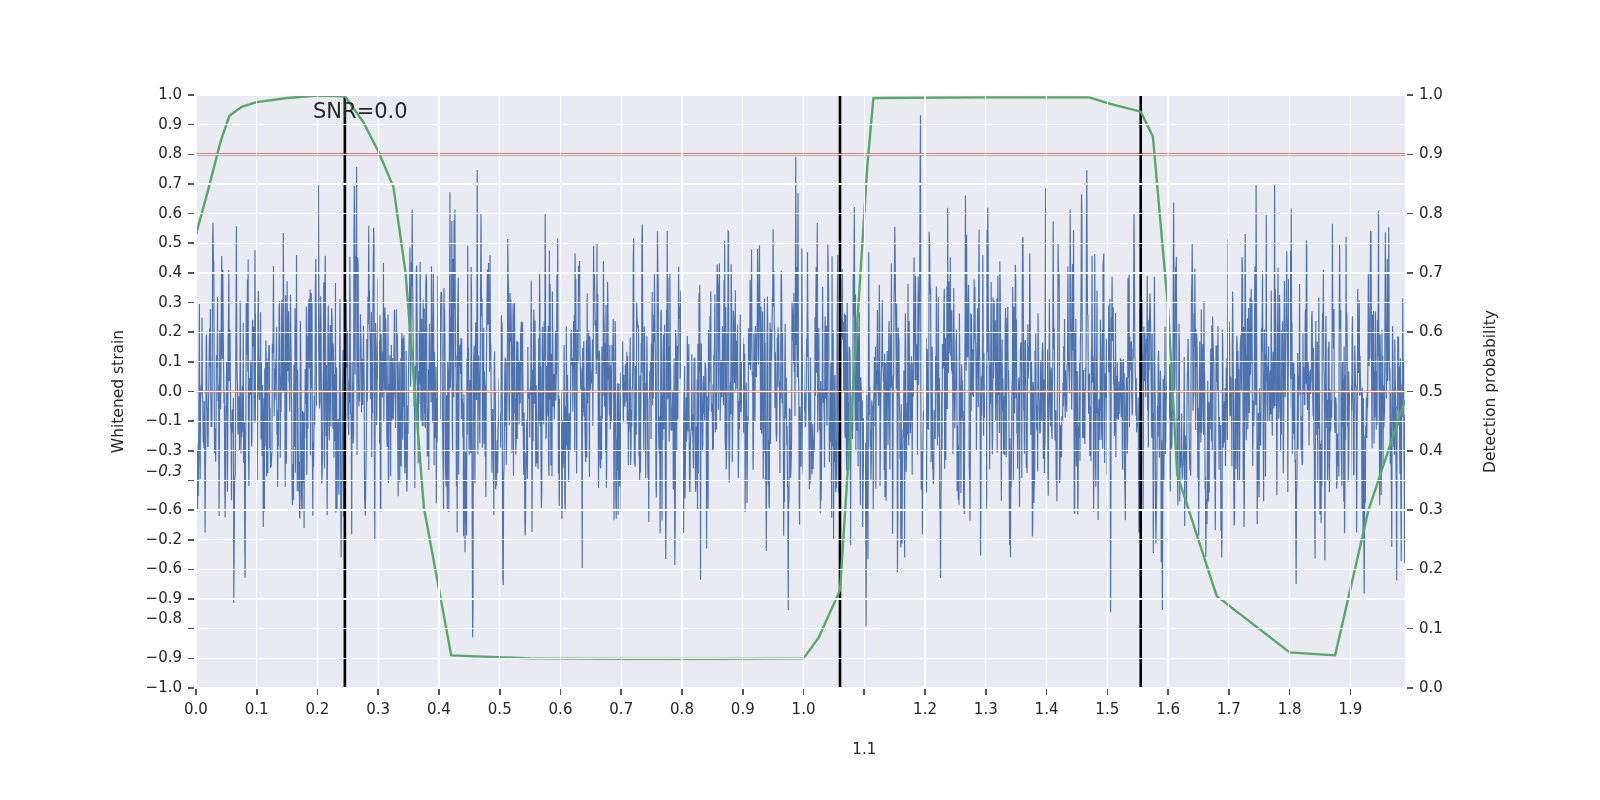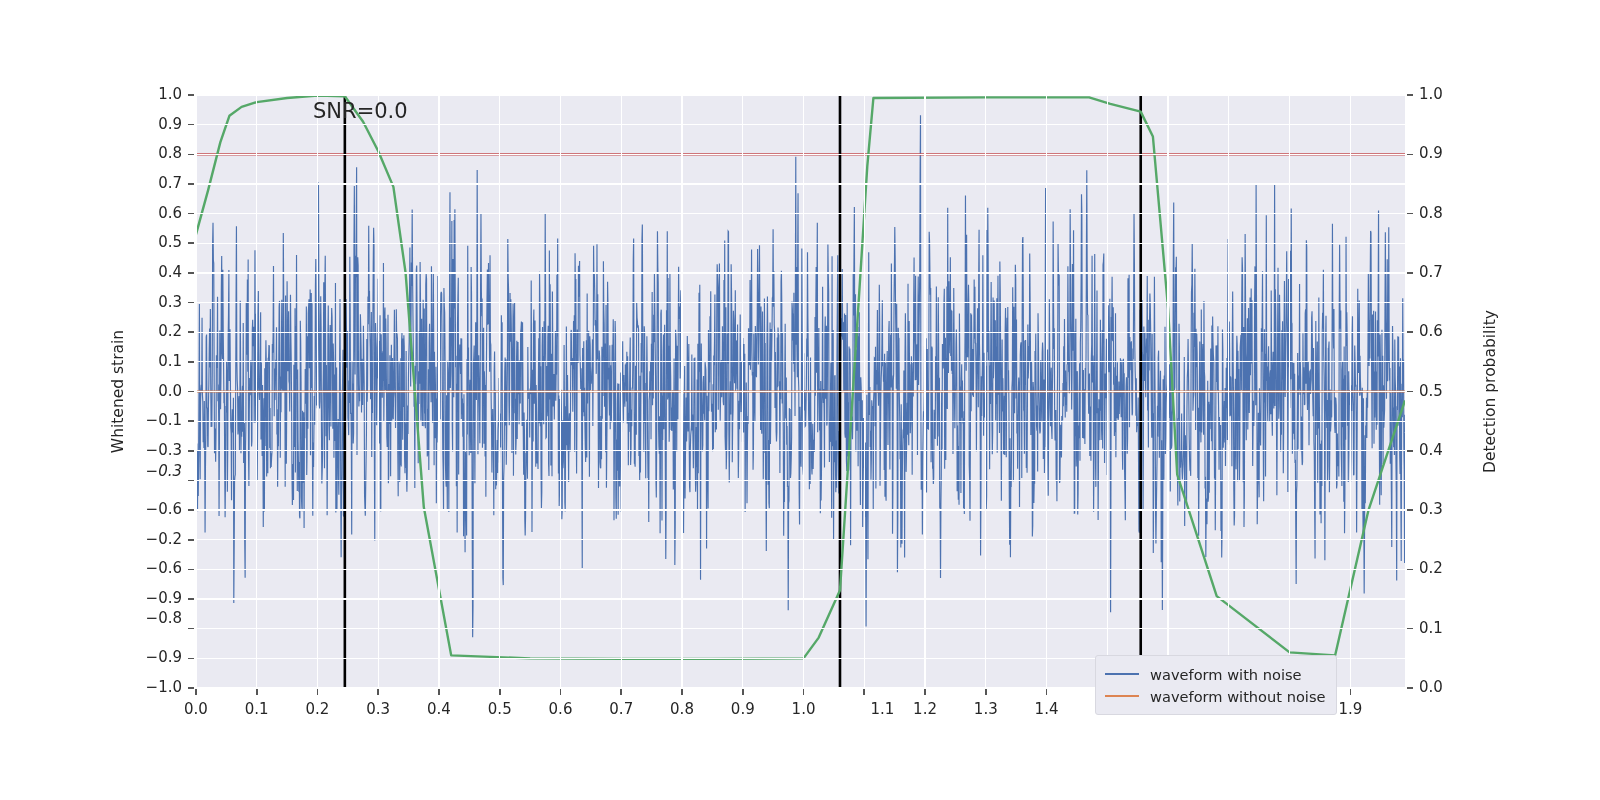--- a/index.html
+++ b/index.html
@@ -204,21 +204,21 @@
       <div class="tl b" style="left: 530.523px; top: 700px;">0.6</div>
       <div class="tick b" style="left: 620.476px;"></div>
       <div class="tl b" style="left: 591.276px; top: 700px;">0.7</div>
       <div class="tick b" style="left: 681.23px;"></div>
       <div class="tl b" style="left: 652.03px; top: 700px;">0.8</div>
       <div class="tick b" style="left: 741.984px;"></div>
       <div class="tl b" style="left: 712.784px; top: 700px;">0.9</div>
       <div class="tick b" style="left: 802.738px;"></div>
       <div class="tl b" style="left: 773.538px; top: 700px;">1.0</div>
       <div class="tick b" style="left: 863.491px;"></div>
-      <div class="tl b" style="left: 834.291px; top: 700px; text-align: right;">1.1</div>
+      <div class="tl b" style="left: 834.291px; top: 740px;">1.1</div>
       <div class="tick b" style="left: 924.245px;"></div>
       <div class="tl b" style="left: 895.045px; top: 700px;">1.2</div>
       <div class="tick b" style="left: 984.999px;"></div>
       <div class="tl b" style="left: 955.799px; top: 700px;">1.3</div>
       <div class="tick b" style="left: 1045.75px;"></div>
       <div class="tl b" style="left: 1016.55px; top: 700px;">1.4</div>
       <div class="tick b" style="left: 1106.51px;"></div>
       <div class="tl b" style="left: 1077.31px; top: 700px;">1.5</div>
       <div class="tick b" style="left: 1167.26px;"></div>
       <div class="tl b" style="left: 1138.06px; top: 700px;">1.6</div>
@@ -226,23 +226,13 @@
       <div class="tl b" style="left: 1198.81px; top: 700px;">1.7</div>
       <div class="tick b" style="left: 1288.77px;"></div>
       <div class="tl b" style="left: 1259.57px; top: 700px;">1.8</div>
       <div class="tick b" style="left: 1349.52px;"></div>
       <div class="tl b" style="left: 1320.32px; top: 700px;">1.9</div>
     </div>
 
   <div id="ylab-left">Whitened strain</div>
   <div id="ylab-right">Detection probability</div>
 
-  <div id="legend">
-      <div class="leg-row">
-        <div class="leg-line" style="background: rgb(76, 114, 176);"></div>
-        <div class="leg-txt">waveform with noise</div>
-      </div>
-      <div class="leg-row">
-        <div class="leg-line" style="background: rgb(221, 132, 82);"></div>
-        <div class="leg-txt">waveform without noise</div>
-      </div>
-    </div>
 </div>
 
 </body></html>

